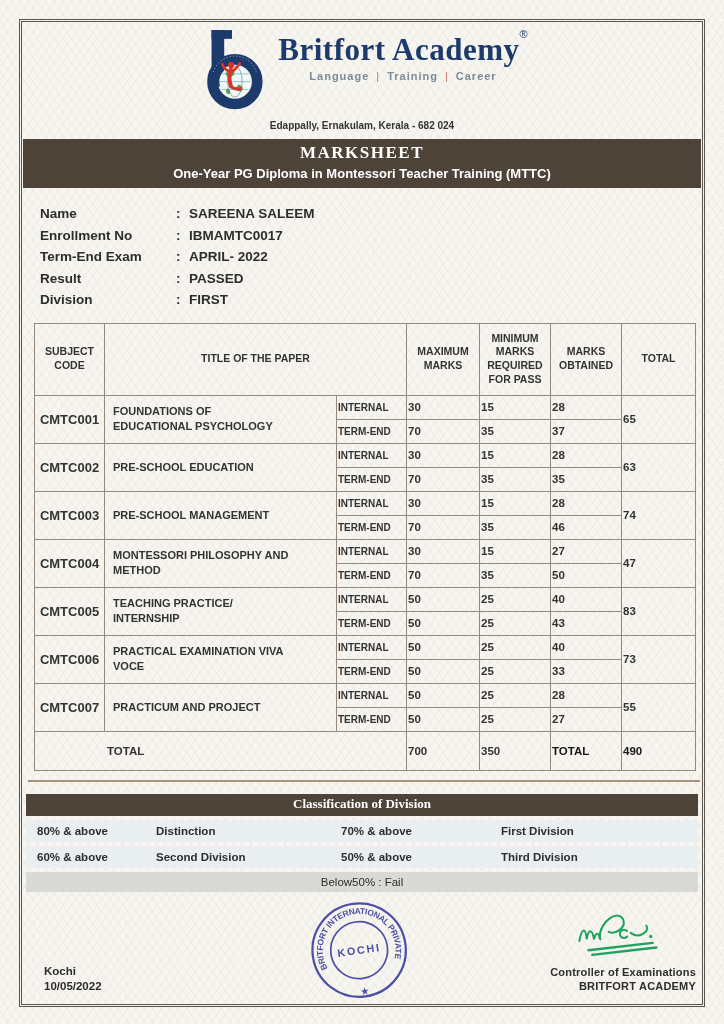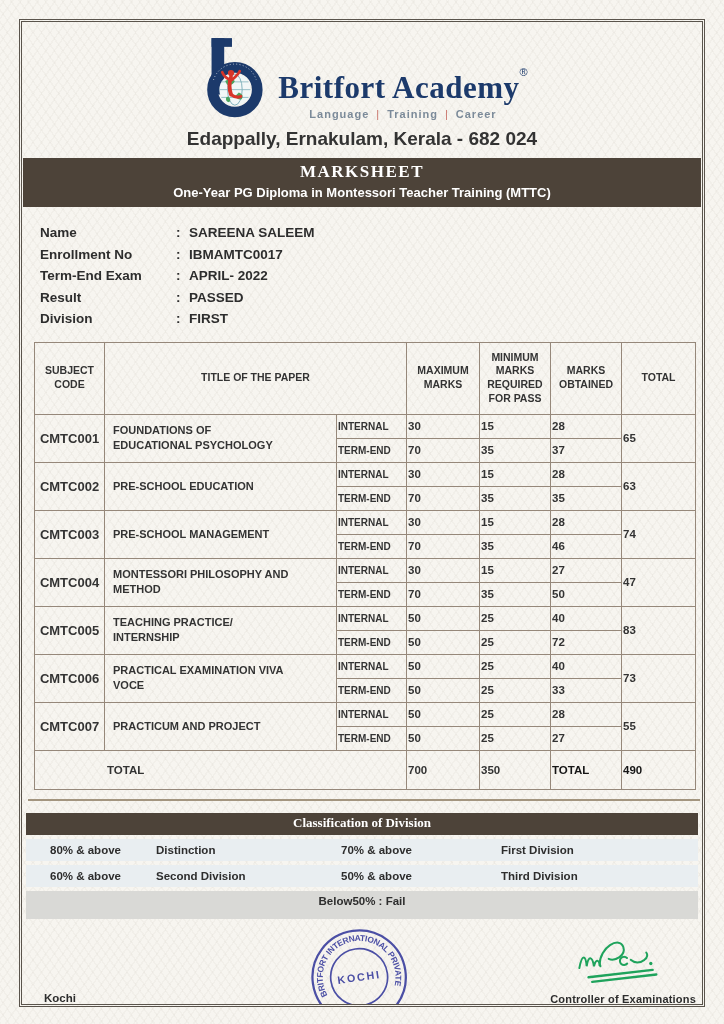--- a/index.html
+++ b/index.html
@@ -14,39 +14,39 @@
     background-image:
       repeating-linear-gradient(55deg, rgba(188,181,168,0.09) 0 1.5px, transparent 1.5px 7px),
       repeating-linear-gradient(-55deg, rgba(188,181,168,0.09) 0 1.5px, transparent 1.5px 7px);
   }
   .frame {
     position:absolute; left:19px; top:19px; right:19px; bottom:17px;
     border:3px double #5a544c; overflow:hidden;
   }
 
   
-  .logo-row { display:flex; justify-content:center; align-items:flex-end; gap:12px; margin-top:12px; }
+  .logo-row { display:flex; justify-content:center; align-items:flex-start; gap:12px; margin-top:4px; }
   .logo-svg { display:block; }
   .brand-block { display:inline-block; margin-top:6px; }
   .brand-line { white-space:nowrap; }
   .brand-name {
     font-family:"Liberation Serif", serif; font-weight:bold;
     font-size:31px; color:#1c3a6b; letter-spacing:.5px;
   }
   .reg-mark { font-size:11px; color:#1c3a6b; vertical-align:top; position:relative; top:-4px; }
   .brand-tagline {
     margin-top:3px; padding-top:3px; border-top:2px solid #1c3a6b;
     font-size:13px; color:#8a8a8a; letter-spacing:3.2px; text-align:center; white-space:nowrap;
   }
   .brand-services {
     margin-top:2px; text-align:center; font-size:11px; font-weight:700;
     color:#7b8a99; letter-spacing:1px;
   }
   .svc-sep { color:#c9736a; margin:0 7px; font-weight:400; }
-  .address { text-align:center; font-weight:700; font-size:19px; color:#333; margin-top:8px; }
+  .address { text-align:center; font-weight:700; font-size:10px; color:#333; margin-top:8px; }
 
   
   .title-bar { background:#4d4339; color:#fff; text-align:center; margin:8px 1px 0 1px; padding:4px 0 7px; }
   .title-main { font-family:"Liberation Serif", serif; font-weight:bold; font-size:17px; letter-spacing:1.5px; }
   .title-sub { font-size:13px; font-weight:700; margin-top:3px; }
 
   
   .student { margin:15px 0 0 18px; }
   .srow { display:flex; font-size:13.5px; font-weight:700; color:#2d2d2d; line-height:21.5px; }
   .slabel { width:136px; }
@@ -76,24 +76,24 @@
   .classif { margin:12px 4px 0 4px; }
   .classif-head {
     background:#4d4339; color:#fff; text-align:center;
     font-family:"Liberation Serif", serif; font-weight:bold; font-size:13px; padding:2px 0 4px;
   }
   .classif-row {
     display:grid; grid-template-columns:130px 185px 160px 1fr;
     background:#e9eef1; margin-top:4px; height:22px; align-items:center;
     font-size:11.5px; font-weight:700; color:#2d2d2d;
   }
-  .classif-row .c0 { padding-left:24px; }
+  .classif-row .c0 { padding-left:11px; }
   .classif-fail {
-    background:#d9d9d6; text-align:center; font-size:11.5px; font-weight:700;
-    margin-top:4px; height:28px; line-height:20px;
+    background:#d9d9d6; text-align:center; font-size:11.5px; font-weight:400;
+    margin-top:4px; height:20px; line-height:20px;
   }
 
   
   .footer { position:relative; height:112px; margin-top:4px; }
   .place-date { position:absolute; left:22px; bottom:14px; font-size:11.5px; font-weight:700; line-height:15px; }
   .stamp-wrap { position:absolute; left:50%; top:0; transform:translateX(-52%) rotate(-8deg); }
   .sig-block { position:absolute; right:6px; top:2px; text-align:right; }
   .sig-svg { display:block; margin:0 14px 1px auto; }
   .sig-caption { font-size:11px; font-weight:700; color:#2d2d2d; line-height:14px; letter-spacing:.2px; }
 </style>
@@ -255,21 +255,21 @@
         <td class="sub">INTERNAL</td>
         <td class="num">50</td>
         <td class="num">25</td>
         <td class="num">40</td>
         <td class="num" rowspan="2">83</td>
       </tr>
       <tr>
         <td class="sub">TERM-END</td>
         <td class="num">50</td>
         <td class="num">25</td>
-        <td class="num">72</td>
+        <td class="num">43</td>
       </tr>
 
       <tr>
         <td class="code" rowspan="2">CMTC006</td>
         <td class="titlec" rowspan="2"><span class="tspan">PRACTICAL EXAMINATION VIVA VOCE</span></td>
         <td class="sub">INTERNAL</td>
         <td class="num">50</td>
         <td class="num">25</td>
         <td class="num">40</td>
         <td class="num" rowspan="2">73</td>

